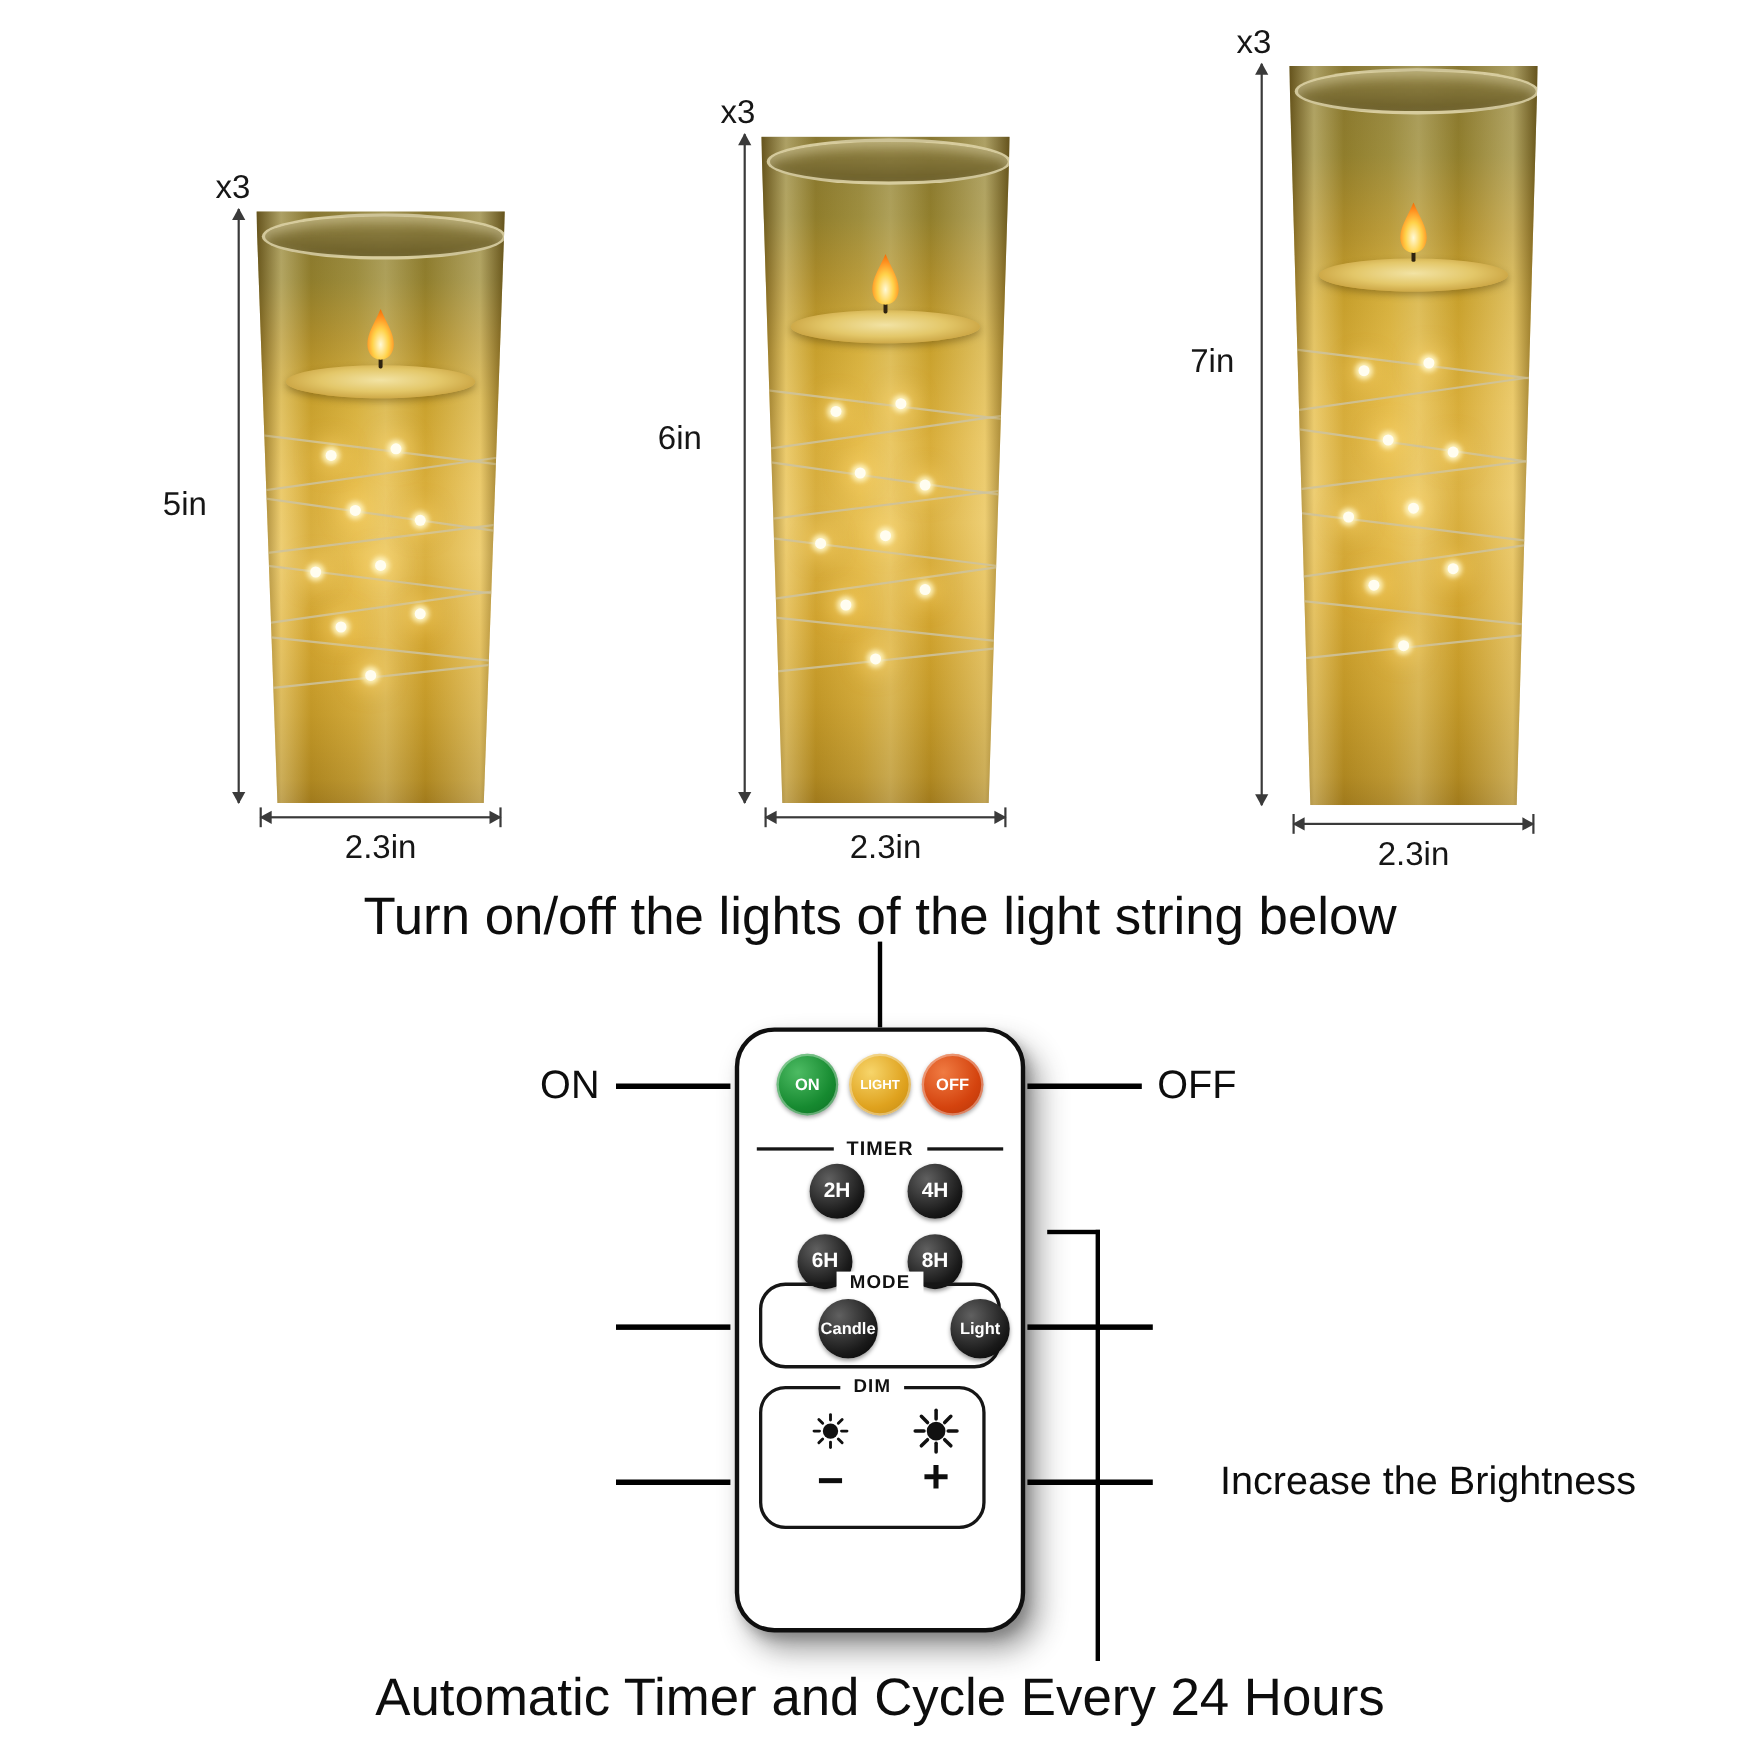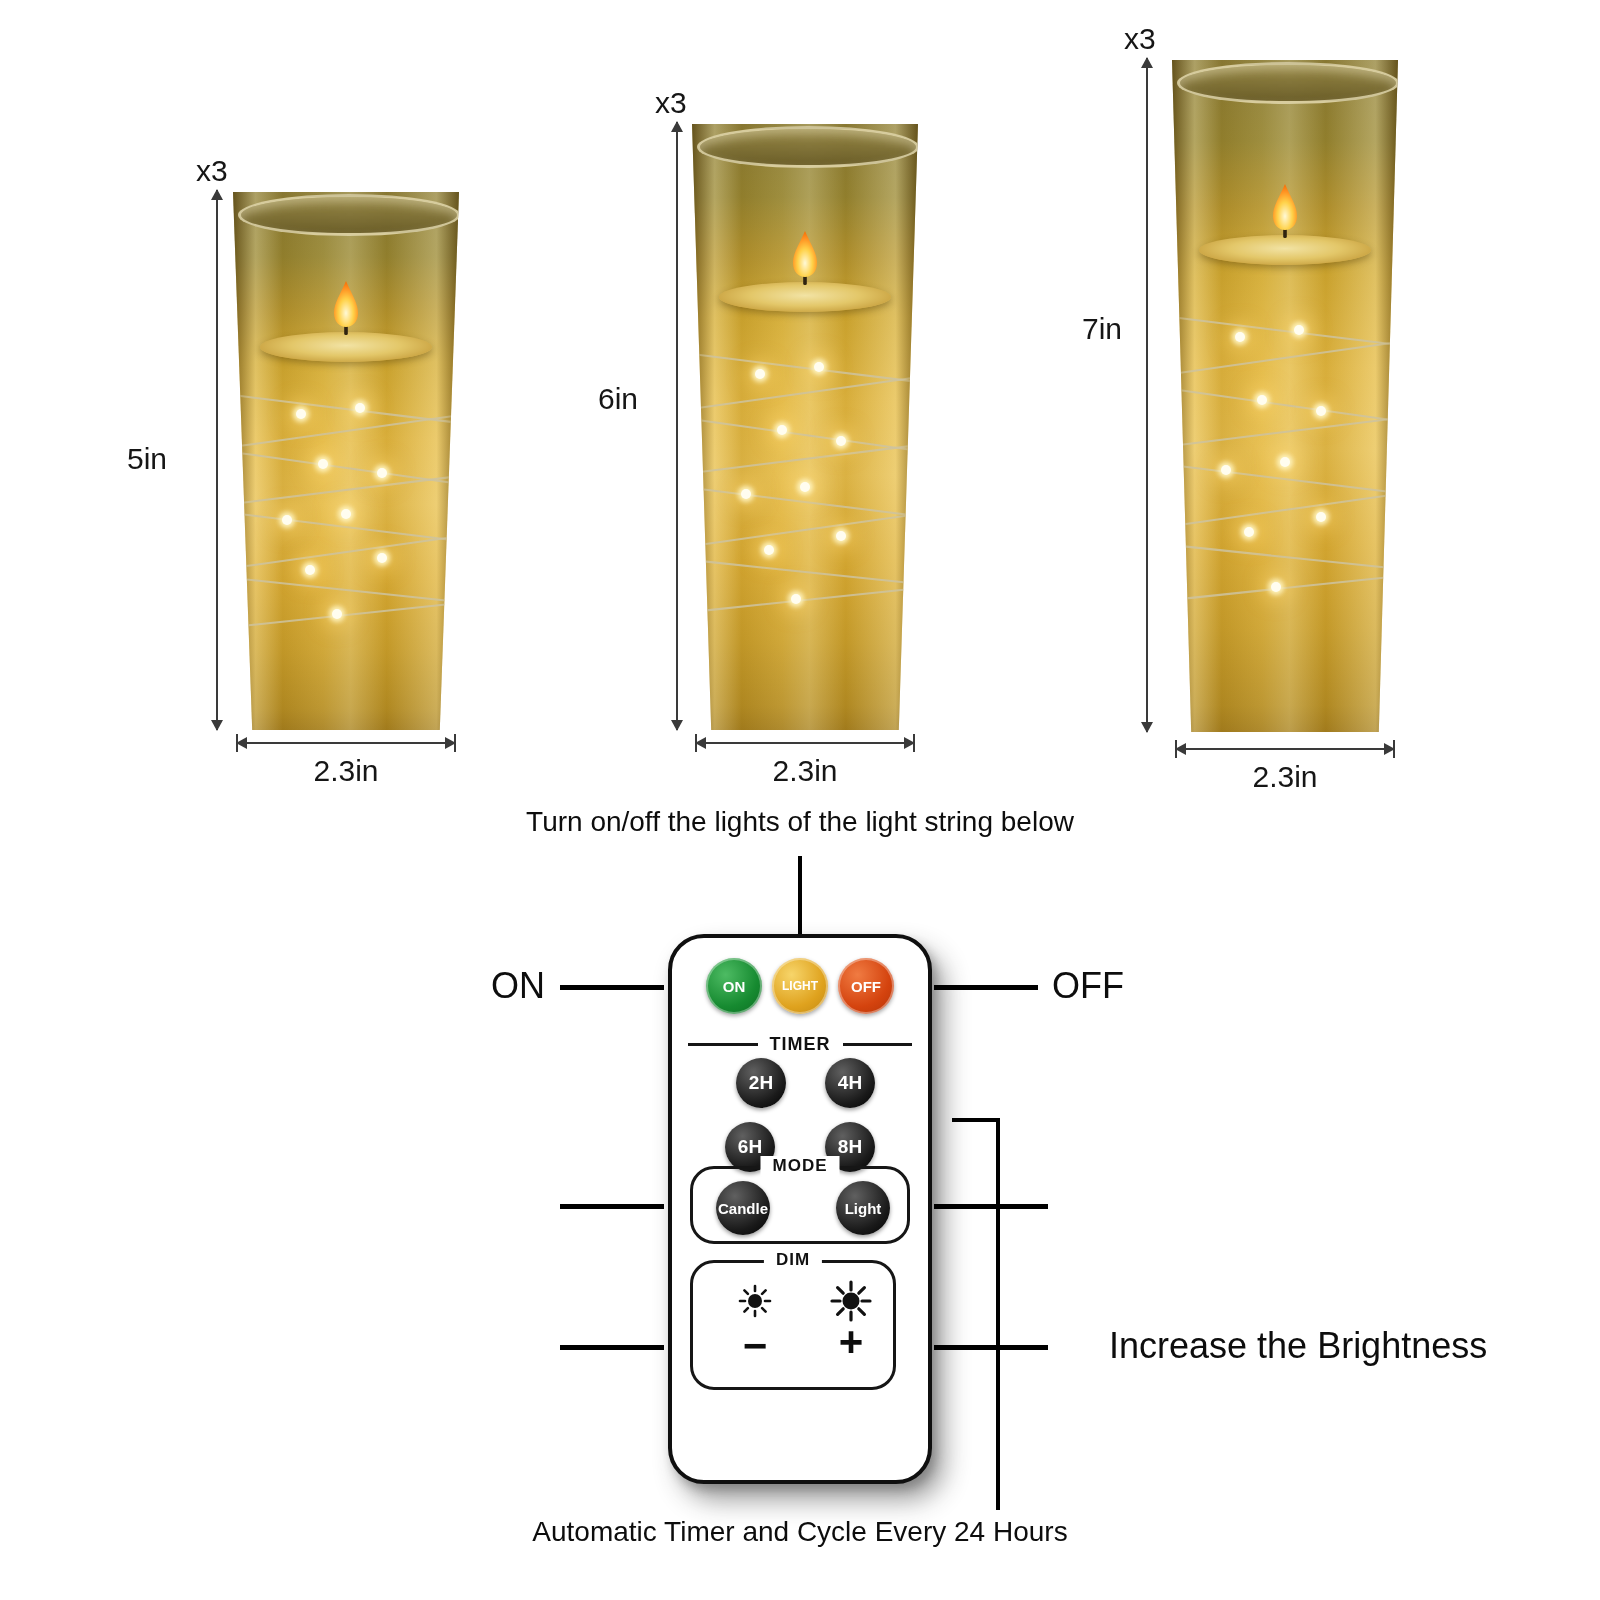--- a/index.html
+++ b/index.html
@@ -41,21 +41,21 @@
   .flame { position:absolute; left:50%; transform:translateX(-50%); top:calc(26% - 52px);
     width:30px; height:56px; }
   .lights { position:absolute; left:0; top:32%; width:100%; height:58%; }
   .wire { position:absolute; left:-4%; width:108%; height:2px;
     background: linear-gradient(90deg, rgba(150,140,100,0) 0%, rgba(205,195,160,0.85) 12%,
       rgba(205,195,160,0.85) 88%, rgba(150,140,100,0) 100%); }
   .led { position:absolute; width:10px; height:10px; margin:-5px; border-radius:50%; background:#fffdf0;
     box-shadow: 0 0 5px 3px rgba(255,246,195,0.95), 0 0 18px 9px rgba(255,216,110,0.5); }
 
   
-  .caption { position:absolute; left:0; width:1600px; text-align:center; font-size:28px; color:#0d0d0d; }
+  .caption { position:absolute; left:0; width:1600px; text-align:center; font-size:48px; color:#0d0d0d; }
   .callout { position:absolute; font-size:36px; color:#0d0d0d; white-space:nowrap; }
   .callout.right-align { text-align:right; }
   .cline { position:absolute; background:#000; }
 
   
   .remote { position:absolute; left:668px; top:934px; width:264px; height:550px; box-sizing:border-box;
     background:#fff; border:4px solid #0f0f0f; border-radius:36px;
     box-shadow: 12px 16px 26px rgba(40,40,40,0.45), 4px 6px 10px rgba(40,40,40,0.25); }
   .power-row { position:absolute; top:20px; left:0; right:0; display:flex; justify-content:center; gap:10px; }
   .pbtn { width:56px; height:56px; border-radius:50%; display:flex; align-items:center; justify-content:center;
@@ -69,21 +69,21 @@
   .tbtn { position:absolute; width:50px; height:50px; border-radius:50%;
     background: radial-gradient(circle at 35% 28%, #606060, #1a1a1a 65%, #000);
     color:#fff; font-weight:bold; font-size:19px; display:flex; align-items:center; justify-content:center;
     box-shadow: 0 2px 4px rgba(0,0,0,0.4); }
   .gbox { position:absolute; box-sizing:border-box; border:3px solid #161616; border-radius:24px; }
   .box-label { position:absolute; top:-13px; left:50%; transform:translateX(-50%); background:#fff;
     padding:0 12px; font-size:17px; font-weight:bold; letter-spacing:1px; color:#111; }
   .mbtn { position:absolute; width:54px; height:54px; border-radius:50%;
     background: radial-gradient(circle at 35% 28%, #606060, #1a1a1a 65%, #000);
     color:#fff; font-weight:bold; font-size:15px; display:flex; align-items:center; justify-content:center;
-    box-shadow: 0 2px 4px rgba(0,0,0,0.4); }
+    box-shadow: 0 2px 4px rgba(0,0,0,0.4); margin-left: 28px; }
   .sun { position:absolute; }
   .sign { position:absolute; width:60px; text-align:center; font-size:42px; font-weight:600; line-height:1; color:#0d0d0d; }
 </style>
 </head>
 <body>
 
 <div class="stage">
 
   <svg width="0" height="0" style="position:absolute" aria-hidden="true">
     <defs>
@@ -96,21 +96,21 @@
       <g id="flameShape">
         <rect x="13.2" y="42" width="3.6" height="13" rx="1.5" fill="#2f2410"></rect>
         <path d="M15 1 C21 15 27 23 27 33 C27 41.5 21.6 47 15 47 C8.4 47 3 41.5 3 33 C3 23 9 15 15 1 Z" fill="url(#flameG)"></path>
       </g>
     </defs>
   </svg>
 
   <div>
     <div class="dim-label" style="left:196px;top:154px">x3</div>
     <div class="vline" style="left:216px;top:190px;height:540px"></div>
-    <div class="dim-label" style="left:127px;top:442px">5in</div>
+    <div class="dim-label" style="left:148px;top:442px">5in</div>
     <div class="glass" style="left:233px;top:192px;width:226px;height:538px">
       <div class="body"></div>
       <div class="rim"></div>
       <div class="wax"></div>
       <svg class="flame" viewBox="0 0 30 56">
           <use href="#flameShape"></use>
         </svg>
       <div class="lights">
           <div class="wire" style="top: 14%; transform: rotate(7deg);"></div>
           <div class="wire" style="top: 21%; transform: rotate(-8deg);"></div>

